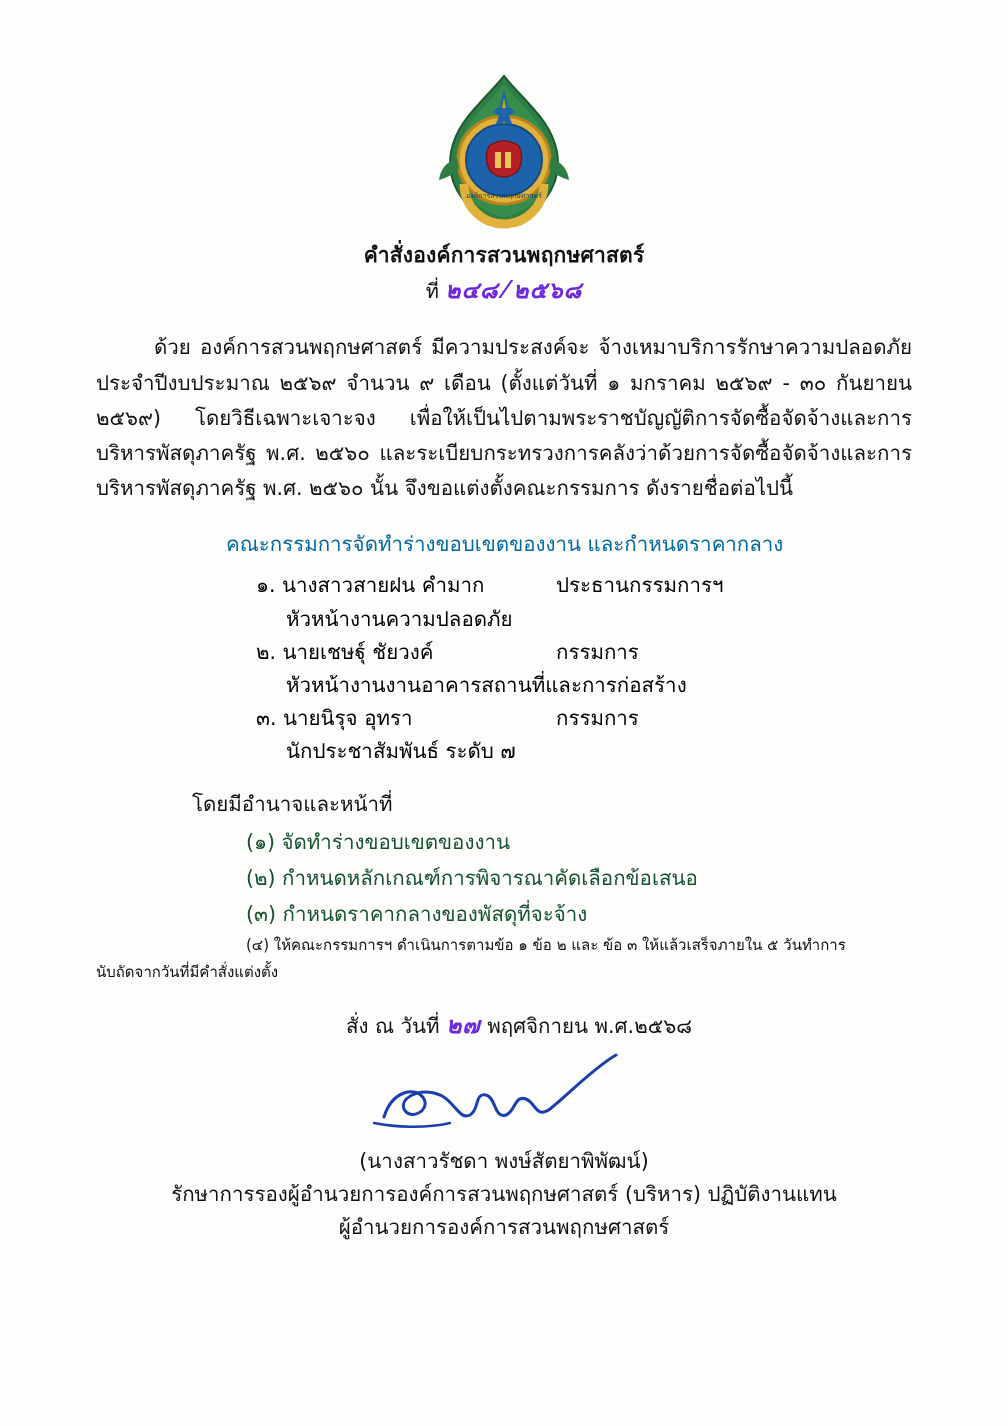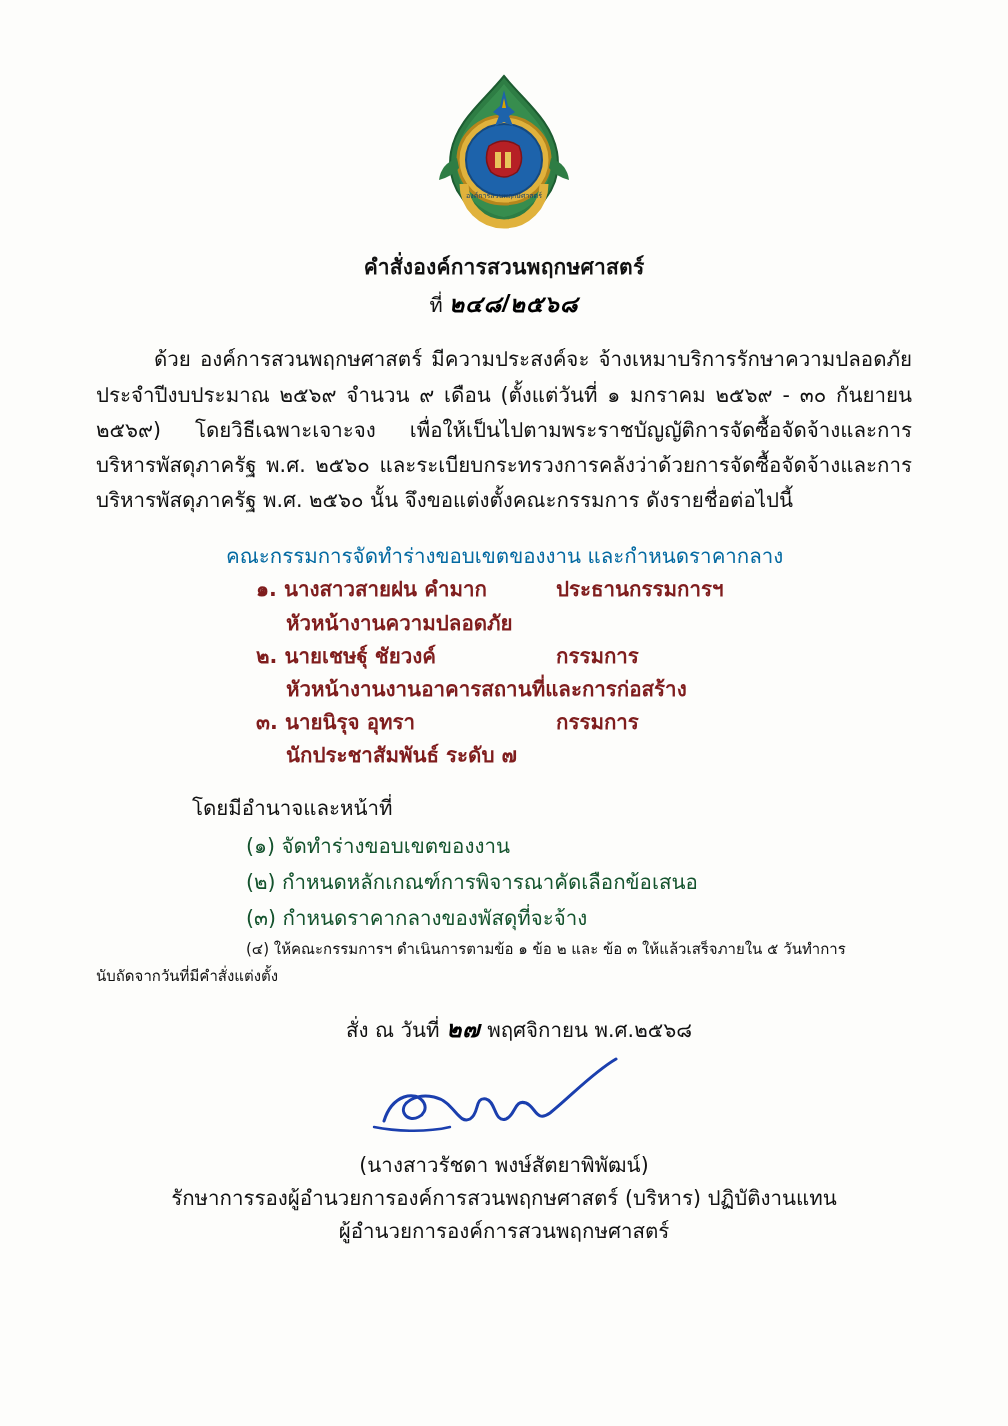--- a/index.html
+++ b/index.html
@@ -34,21 +34,21 @@
   .emblem {
     width: 150px;
     height: 160px;
     position: relative;
   }
   .emblem svg { display: block; }
 
   
   .doc {
     position: absolute;
-    top: 252px;
+    top: 240px;
     left: 96px;
     width: 816px;
     font-family: "DejaVu Sans", sans-serif;
   }
 
   .center { text-align: center; }
 
   .title {
     font-size: 21px;
     font-weight: bold;
@@ -57,22 +57,22 @@
     color: #111;
   }
 
   .order-no {
     font-size: 20px;
     line-height: 1.6;
     margin-top: 2px;
     color: #111;
   }
   .handwrite {
-    color: #000000;
-    font-family: Liberation Sans, sans-serif;
+    color: #6d28d9;
+    font-family: Liberation Mono, monospace;
     font-style: italic;
     font-weight: bold;
     font-size: 23px;
     letter-spacing: 1px;
   }
 
   .subject {
     margin-top: 14px;
     font-size: 20.5px;
     font-weight: bold;
@@ -92,26 +92,25 @@
 
   .section-head {
     margin-top: 20px;
     font-size: 20.5px;
     line-height: 1.7;
     padding-left: 130px;
     color: #0369a1;
   }
 
   .members {
-    margin-top: 0;
+    margin-top: 8px;
     padding-left: 160px;
     font-size: 20.5px;
     line-height: 1.62;
-    color: #7f1d1d;
-    font-weight: bold;
+    color: #000000;
   }
   .member-row {
     display: flex;
     align-items: baseline;
   }
   .member-name { width: 300px; }
   .member-role { }
   .member-sub { padding-left: 30px; }
 
   .duties-head {

